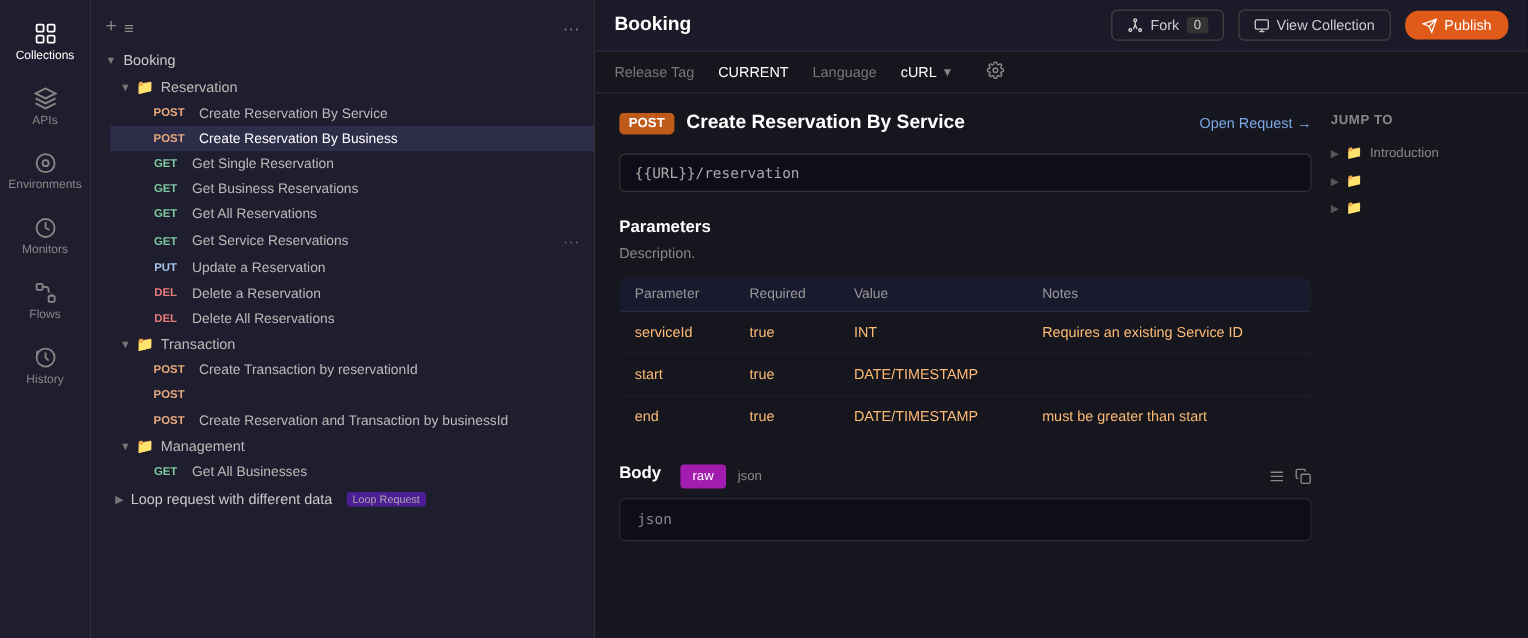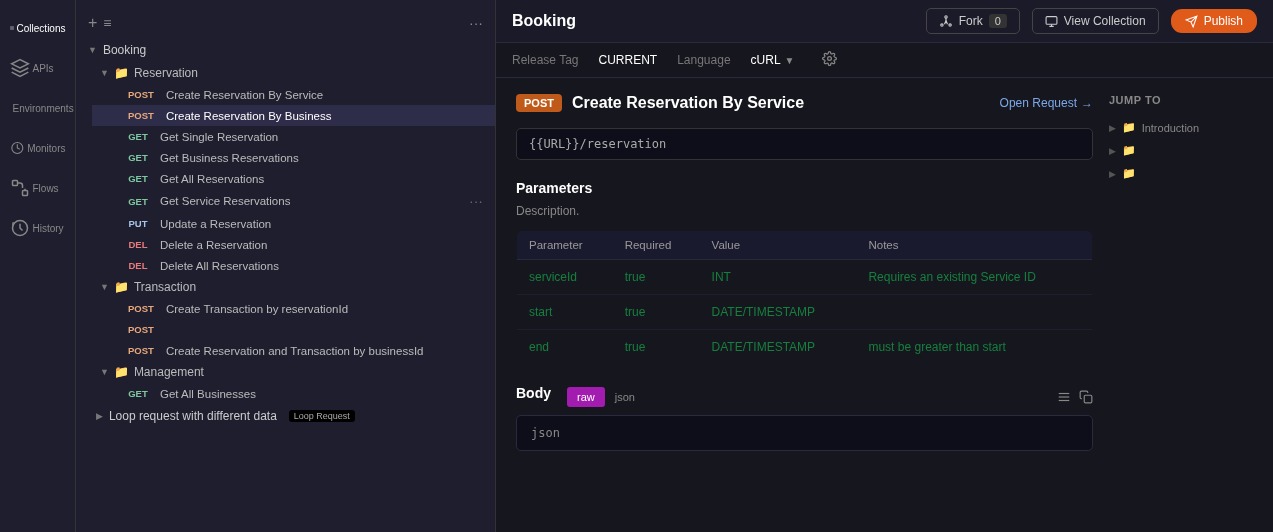--- a/index.html
+++ b/index.html
@@ -11,21 +11,21 @@
       background: #1e1e2e;
       border-right: 1px solid #333;
       display: flex;
       flex-direction: column;
       align-items: center;
       padding-top: 10px;
       gap: 4px;
     }
     .icon-item {
       display: flex;
-      flex-direction: row;
+      flex-direction: column;
       align-items: center;
       gap: 3px;
       padding: 8px 6px;
       border-radius: 6px;
       cursor: pointer;
       width: 68px;
       color: #888;
       font-size: 10px;
       text-align: center;
     }
@@ -282,21 +282,21 @@
       background: #1a1a2e;
       padding: 8px 12px;
       text-align: left;
       color: #999;
       font-weight: 500;
       font-size: 11.5px;
       border-bottom: 1px solid #2a2a3e;
     }
     .params-table td {
       padding: 10px 12px;
-      color: #15803d;
+      color: #fdba74;
       font-size: 12px;
       border-bottom: 1px solid #1e1e2e;
       vertical-align: top;
       margin-top: 32px;
     }
     .params-table tr:last-child td { border-bottom: none; }
     .body-tabs {
       display: flex;
       gap: 0;
       margin-left: 8px;
@@ -487,21 +487,21 @@
       <div class="endpoint-item">
         <span class="method-badge method-get">GET</span>
         <span>Get All Businesses</span>
       </div>
     </div>
   </div>
 
   <div class="section-header" style="padding-left: 20px;">
     <span class="chevron">▶</span>
     <span>Loop request with different data</span>
-    <span style="font-size:9px; background:#000000; color:#aaa; padding:1px 5px; border-radius:3px; margin-left:6px;">Loop Request</span>
+    <span style="font-size:9px; background:#4c1d95; color:#aaa; padding:1px 5px; border-radius:3px; margin-left:6px;">Loop Request</span>
   </div>
 </div>
 
 <div class="main-content">
 
   <div class="main-header">
     <span class="main-title">Booking</span>
     <div class="header-actions">
       <button class="fork-btn">
         <svg width="14" height="14" viewBox="0 0 24 24" fill="none" stroke="currentColor" stroke-width="2">

